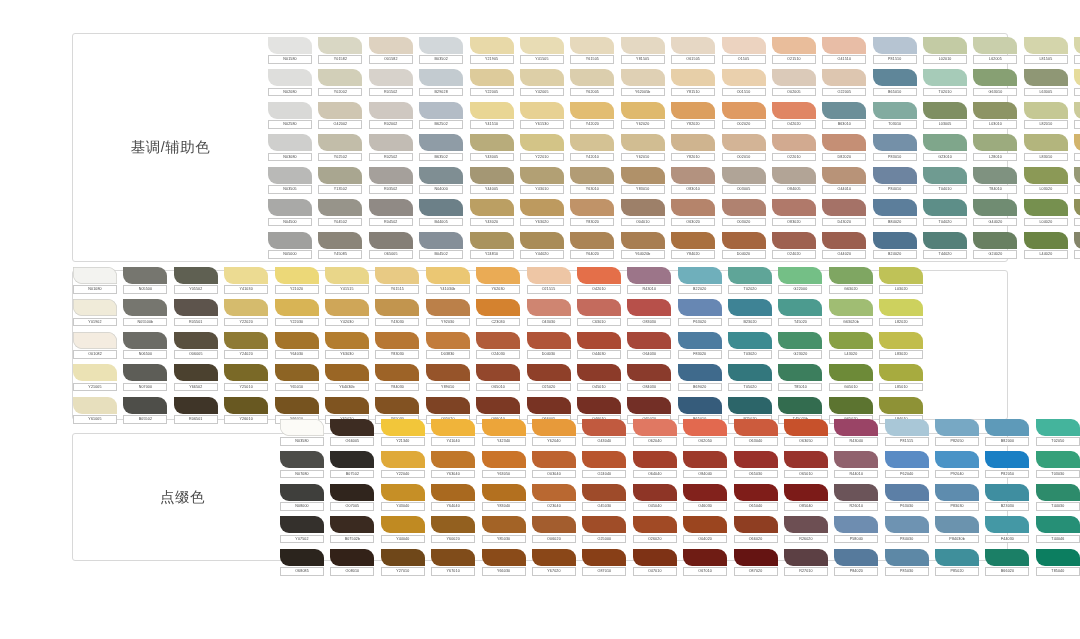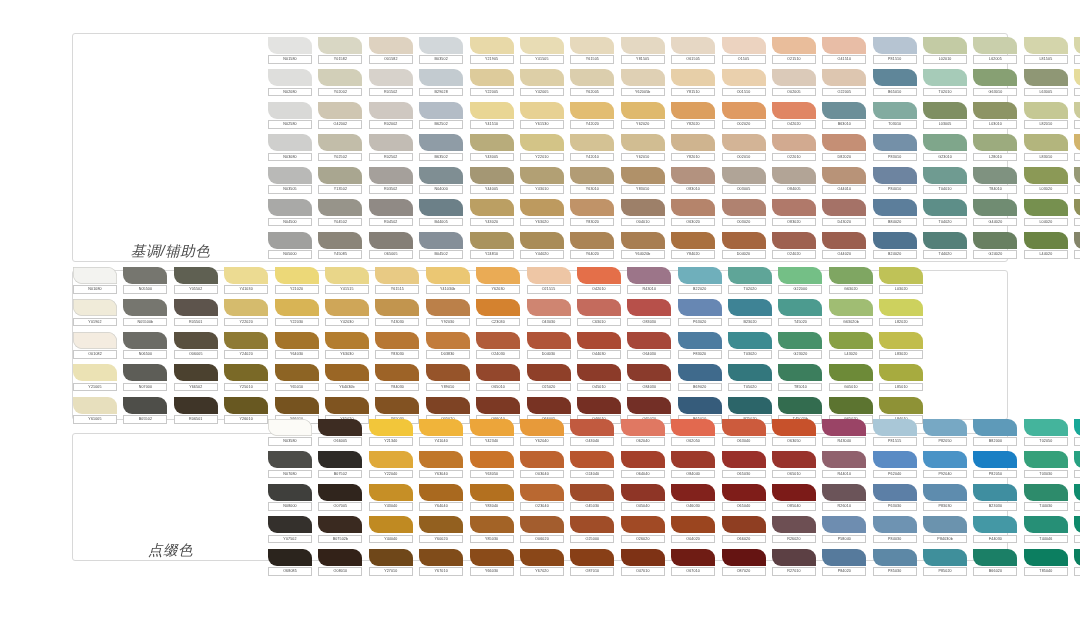--- a/index.html
+++ b/index.html
@@ -26,24 +26,23 @@
     border: 1px solid #d8d8d8;
     border-radius: 3px;
     display: flex;
     flex-direction: row;
     align-items: center;
   }
   .panel-label-cell {
     width: 195px;
     flex: 0 0 195px;
     display: flex;
-    align-items: flex-end;
+    align-items: center;
     justify-content: center;
     height: 100%;
-    font-style: italic;
   }
   .panel-label {
     font-size: 14.5px;
     color: #4a4a4a;
     letter-spacing: 0.5px;
     font-family: "Liberation Sans", "DejaVu Sans", sans-serif;
     white-space: nowrap;
   }
   .grid-cell {
     flex: 1 1 auto;
@@ -948,21 +947,21 @@
             <div class="chip" style="background: rgb(92, 116, 48);"></div>
             <div class="chip-label">G65020</div>
           </div>
           <div class="swatch">
             <div class="chip" style="background: rgb(142, 146, 54);"></div>
             <div class="chip-label">L84010</div>
           </div>
         </div>
       </div>
     </div>
-    <div class="panel" style="top: 433px; height: 128px;">
+    <div class="panel" style="top: 433px; height: 128px; padding-left: 12px;">
       <div class="panel-label-cell">
         <div class="panel-label">点缀色</div>
       </div>
       <div class="grid-cell">
         <div class="swatch-row">
           <div class="swatch">
             <div class="chip light-outline" style="background: rgb(252, 251, 247);"></div>
             <div class="chip-label">N03580</div>
           </div>
           <div class="swatch">

